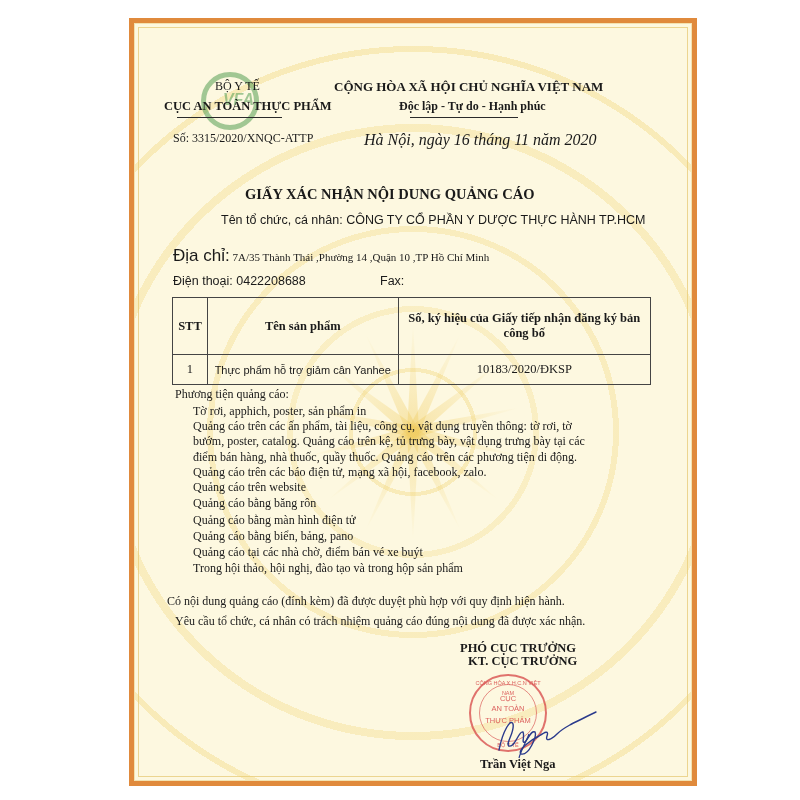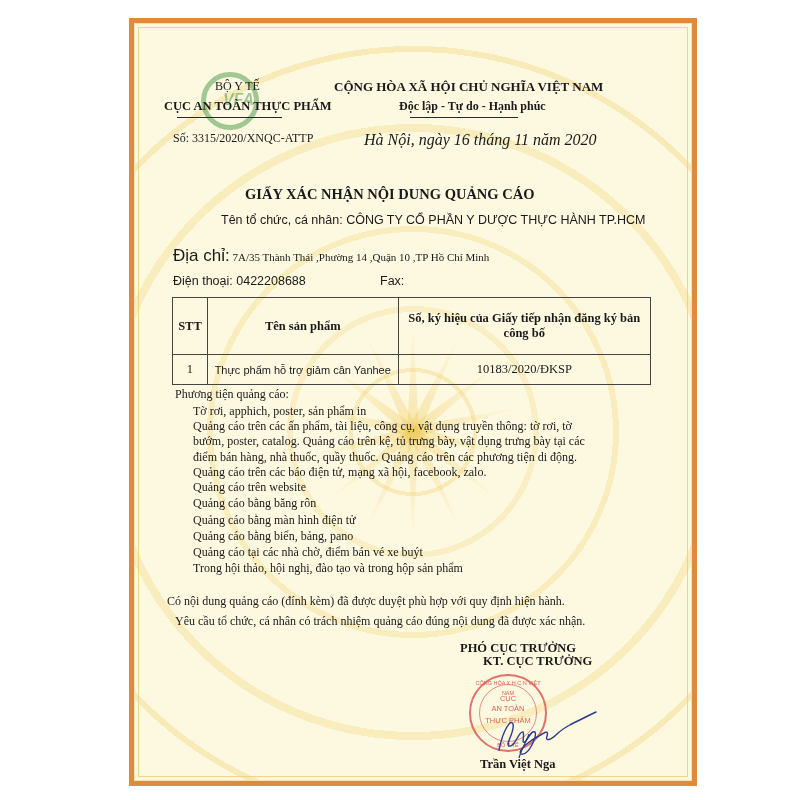--- a/index.html
+++ b/index.html
@@ -166,21 +166,21 @@
         <div>Quảng cáo bằng băng rôn</div>
         <div>Quảng cáo bằng màn hình điện tử</div>
         <div>Quảng cáo bằng biển, bảng, pano</div>
         <div>Quảng cáo tại các nhà chờ, điểm bán vé xe buýt</div>
         <div>Trong hội thảo, hội nghị, đào tạo và trong hộp sản phẩm</div>
       </div>
 
       <div class="abs" style="left:32px; top:570px; font-size:12px;">Có nội dung quảng cáo (đính kèm) đã được duyệt phù hợp với quy định hiện hành.</div>
       <div class="abs" style="left:40px; top:590px; font-size:12px;">Yêu cầu tổ chức, cá nhân có trách nhiệm quảng cáo đúng nội dung đã được xác nhận.</div>
 
-      <div class="abs bold" style="left:333px; top:630px; font-size:12.5px;margin-left:15px;">KT. CỤC TRƯỞNG</div>
+      <div class="abs bold" style="left:333px; top:630px; font-size:12.5px;">KT. CỤC TRƯỞNG</div>
       <div class="abs bold" style="left:325px; top:617px; font-size:12.5px;">PHÓ CỤC TRƯỞNG</div>
 
       <div class="stamp">
         <div class="stamp-inner"></div>
         <div class="stamp-text" style="top:2px; font-size:5.5px;">CỘNG HÒA X.H.C.N VIỆT NAM</div>
         <div class="stamp-text" style="top:18px;">CỤC</div>
         <div class="stamp-text" style="top:28px;">AN TOÀN</div>
         <div class="stamp-text" style="top:40px;">THỰC PHẨM</div>
         <div class="stamp-text" style="top:64px; font-size:5.5px;">BỘ Y TẾ</div>
       </div>

